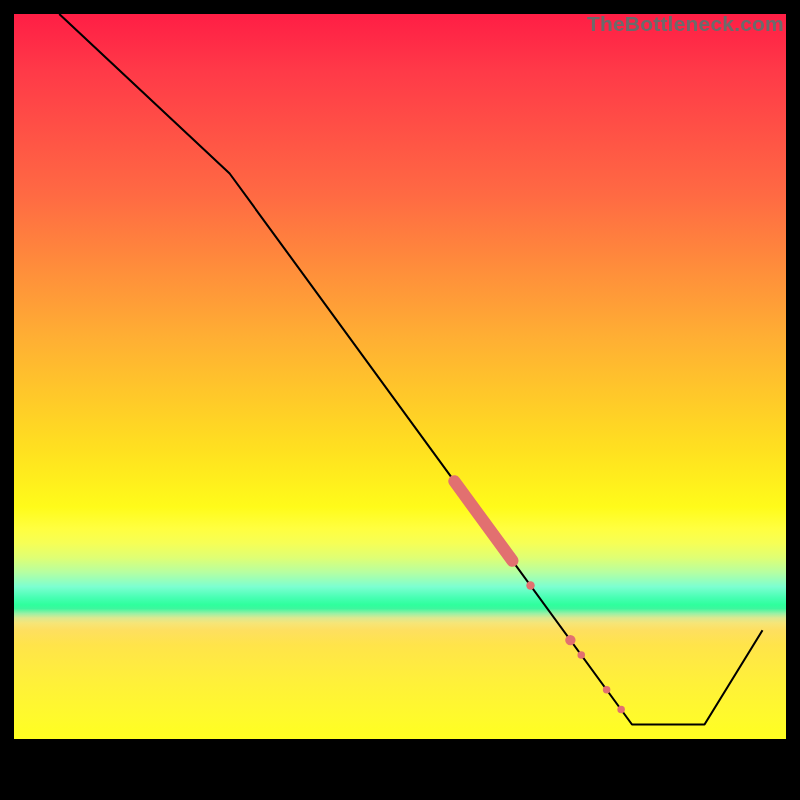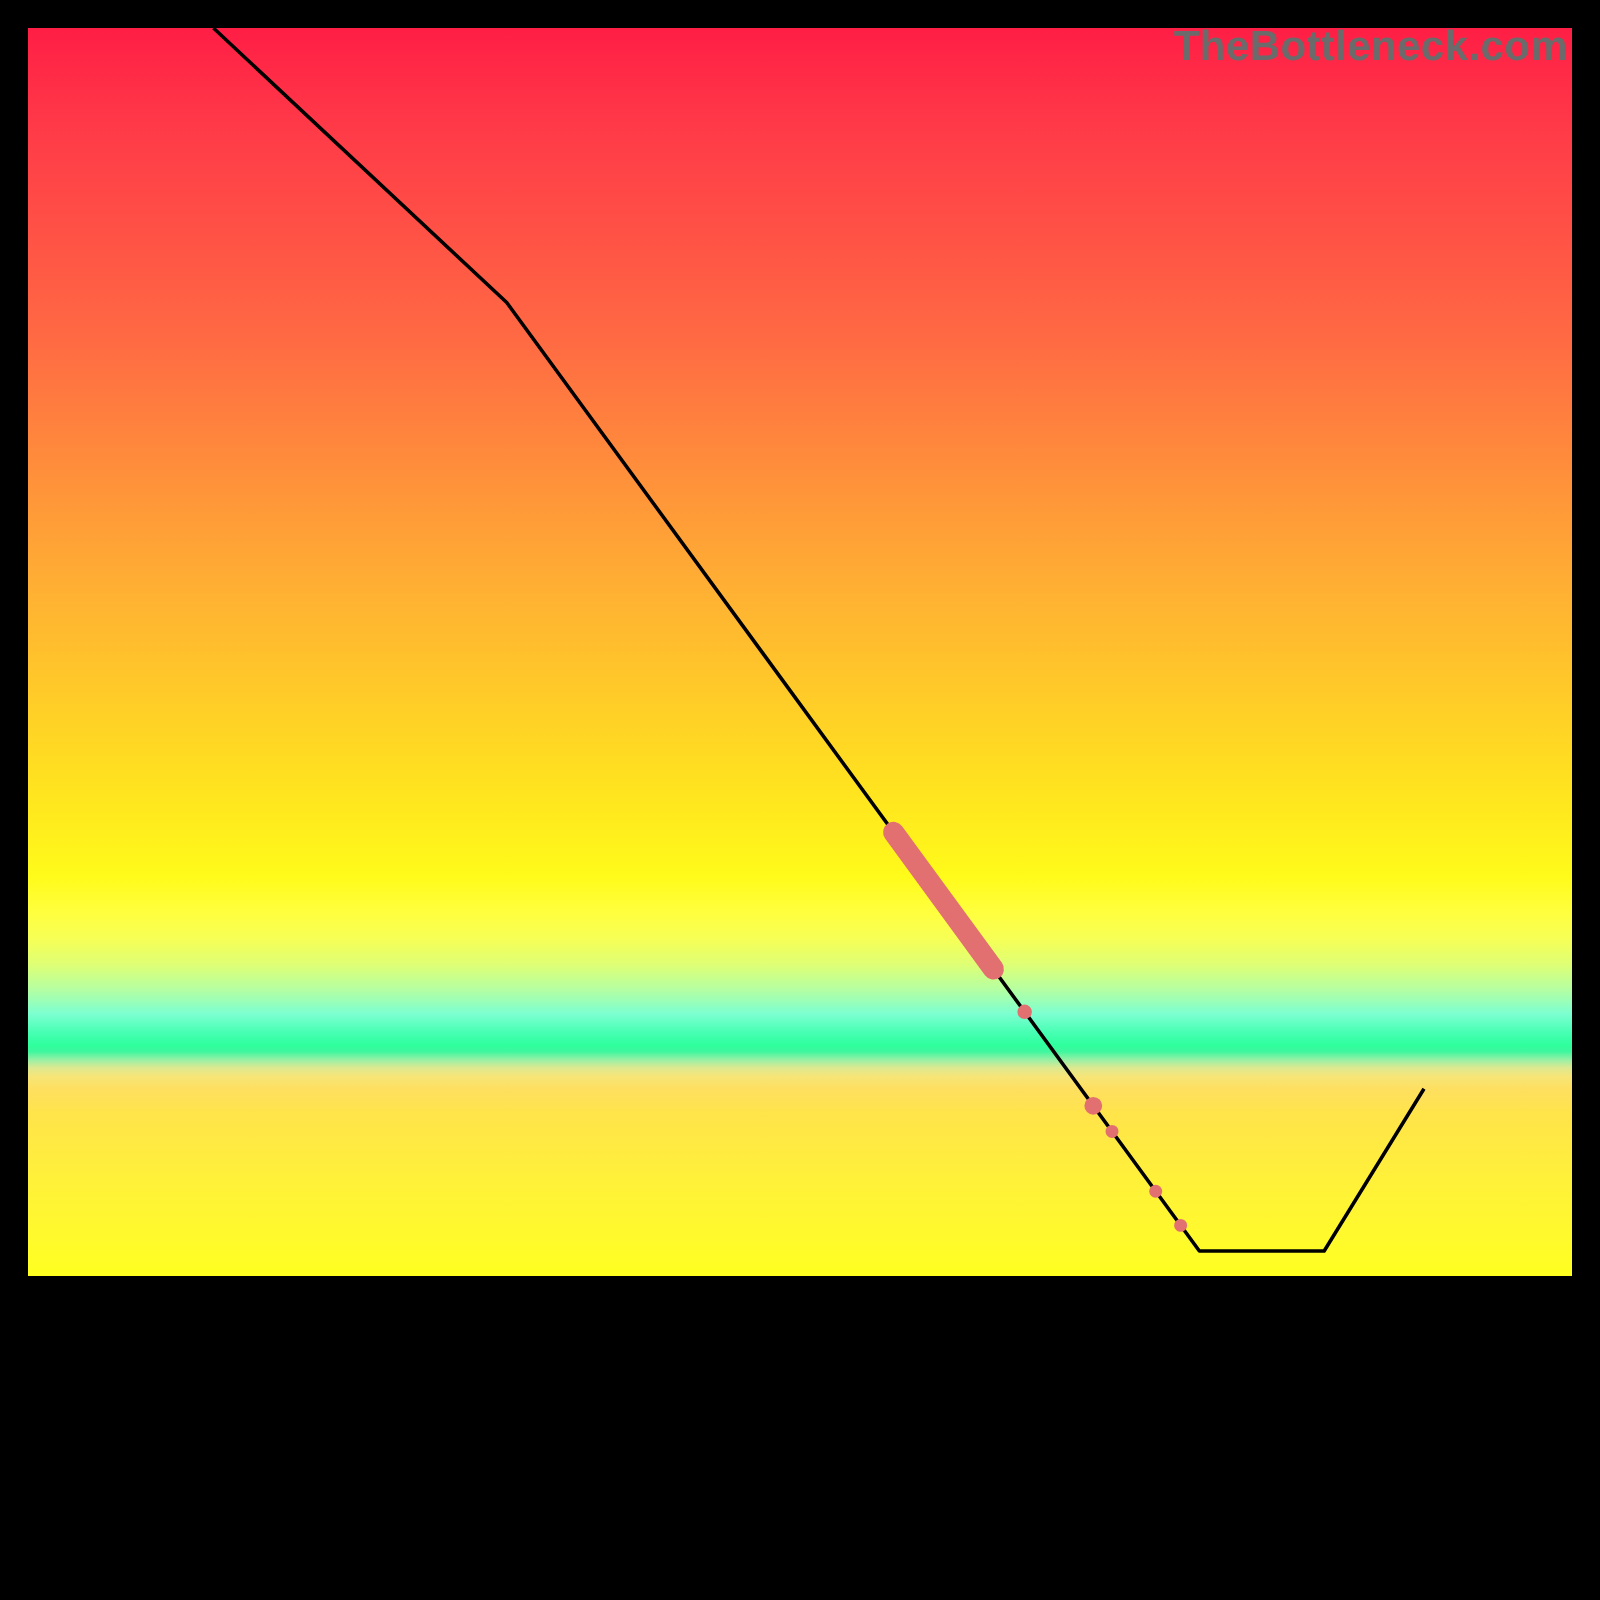--- a/index.html
+++ b/index.html
@@ -8,21 +8,21 @@
     width: 800px;
     height: 800px;
     background: #000;
     overflow: hidden;
   }
   .frame {
     position: absolute;
     left: 14px;
     top: 14px;
     width: 772px;
-    height: 624px;
+    height: 725px;
     background: #000;
   }
   .gradient {
     position: absolute;
     left: 0; top: 0; width: 100%; height: 100%;
     background: linear-gradient(
       to bottom,
       #ff1e45 0%,
       #ff3a48 8%,
       #ff6a43 25%,

